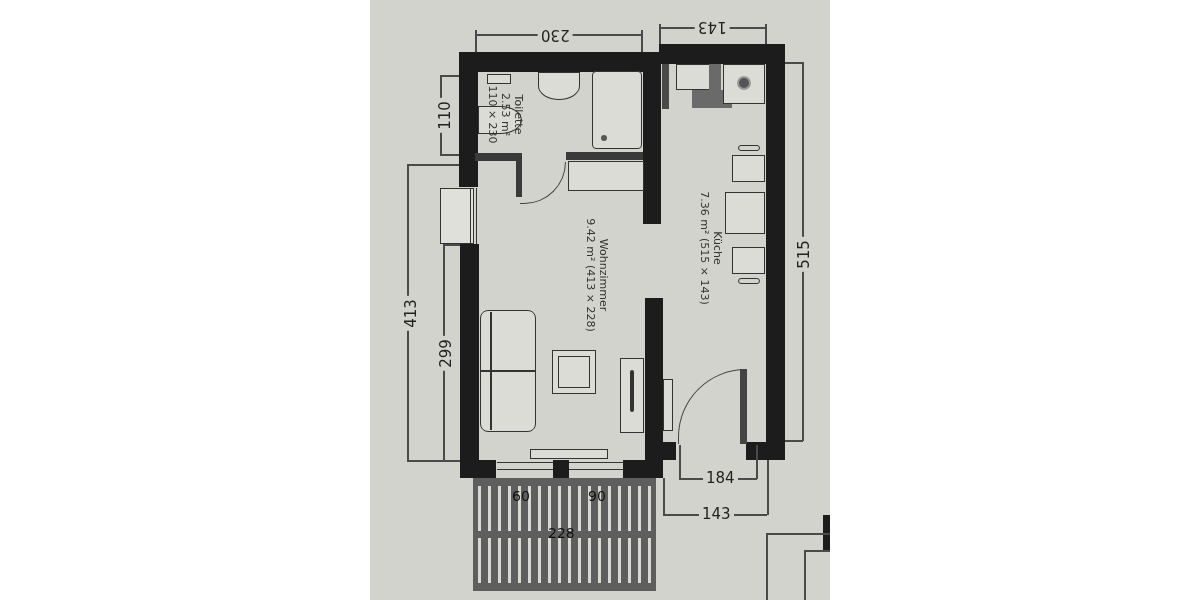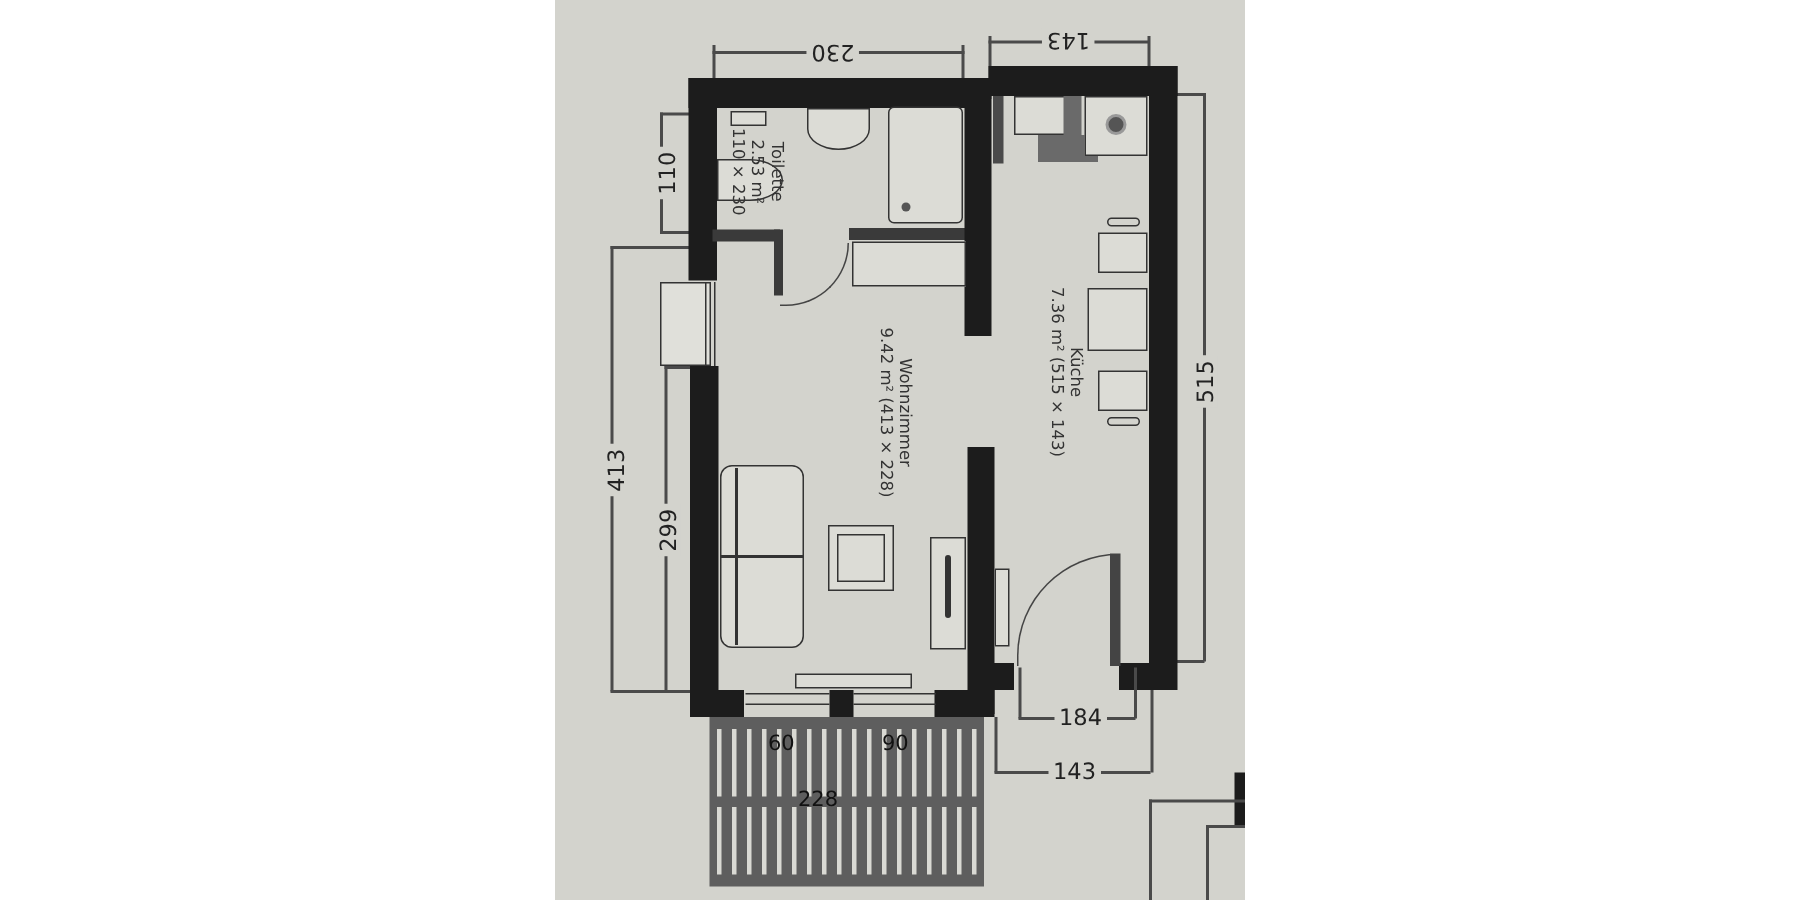--- a/index.html
+++ b/index.html
@@ -182,15 +182,15 @@
     <div class="slat" style="left:115px;top:60px;height:45px;"></div>
     <div class="slat" style="left:125px;top:60px;height:45px;"></div>
     <div class="slat" style="left:135px;top:60px;height:45px;"></div>
     <div class="slat" style="left:145px;top:60px;height:45px;"></div>
     <div class="slat" style="left:155px;top:60px;height:45px;"></div>
     <div class="slat" style="left:165px;top:60px;height:45px;"></div>
     <div class="slat" style="left:175px;top:60px;height:45px;"></div>
   </div>
   <div class="abs" style="left:142px;top:488px;font-size:14px;color:#111;">60</div>
   <div class="abs" style="left:218px;top:488px;font-size:14px;color:#111;">90</div>
-  <div class="abs" style="left:162px;top:525px;font-size:14px;color:#111;">228</div>
+  <div class="abs" style="left:178px;top:525px;font-size:14px;color:#111;">228</div>
 
 </div>
 
 </body></html>

